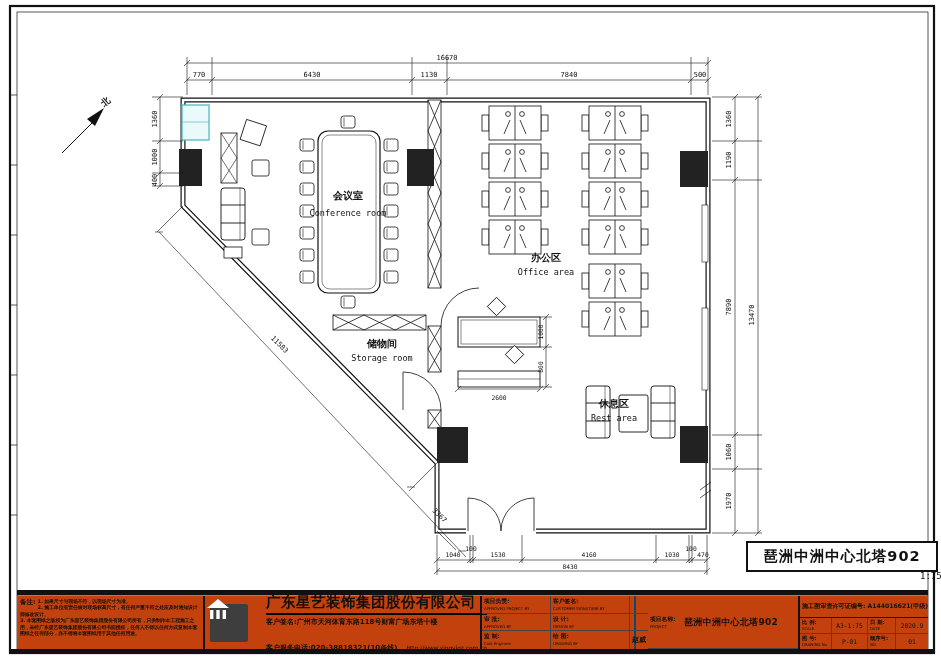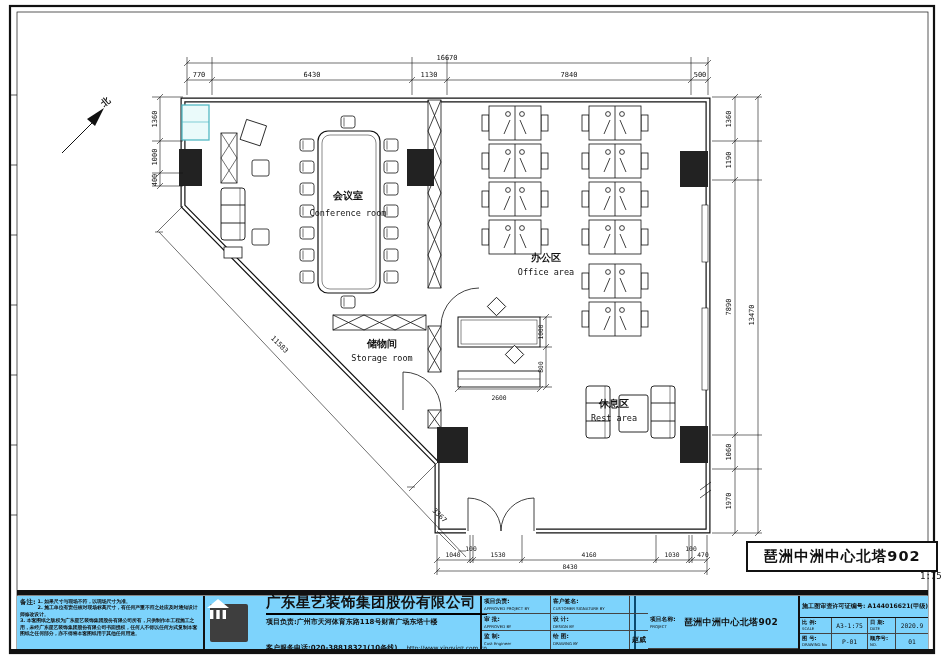--- a/index.html
+++ b/index.html
@@ -6,21 +6,21 @@
   .sheet{position:relative;width:941px;height:659px;background:#fff;overflow:hidden;
          font-family:"DejaVu Sans",sans-serif;color:#111;}
   .sheet svg{position:absolute;left:0;top:0;}
   svg text{fill:#111;}
   .dt{font-family:"DejaVu Sans Mono",monospace;font-size:7px;text-anchor:middle;}
   .dts{font-family:"DejaVu Sans Mono",monospace;font-size:6.3px;text-anchor:middle;}
   .rz{font-size:10px;font-weight:bold;text-anchor:middle;font-family:"DejaVu Sans",sans-serif;}
   .re{font-family:"DejaVu Sans Mono",monospace;font-size:8.5px;text-anchor:middle;}
   .nz{font-size:9px;font-weight:bold;}
   
-  .tb{position:absolute;left:17px;top:596px;width:911px;height:53px;background:#7dd3fc;box-sizing:border-box;}
+  .tb{position:absolute;left:17px;top:596px;width:911px;height:53px;background:#c2410c;box-sizing:border-box;}
   .tb *{box-sizing:border-box;}
   .sec{position:absolute;top:0;height:100%;}
   .sec-notes{left:0;width:188px;border-right:2px solid #111;padding:2px 4px 1px 3px;}
   .notes-head{font-size:6.5px;font-weight:bold;float:left;margin-right:2px;}
   .note{font-size:4.9px;line-height:1.3;font-weight:bold;letter-spacing:-0.1px;}
   .sec-company{left:188px;width:277px;border-right:2px solid #111;display:flex;align-items:center;gap:18px;padding:3px 5px;}
   .logo{width:38px;height:38px;background:#3e3e3e;border-radius:2px;display:flex;align-items:center;justify-content:center;flex:none;}
   .cname{font-size:14.5px;font-weight:bold;letter-spacing:0.5px;border-bottom:2.2px solid #000;padding-bottom:1px;white-space:nowrap;}
   .caddr{font-size:7px;font-weight:bold;margin-top:2px;white-space:nowrap;}
   .cline{display:flex;gap:9px;align-items:baseline;margin-top:16px;}
@@ -294,21 +294,21 @@
     <div class="logo">
       <svg width="26" height="26" viewBox="0 0 26 26">
         <path d="M2 12 L13 3 L24 12 Z" fill="#fff"></path>
         <rect x="5" y="14" width="3.4" height="9" fill="#fff"></rect>
         <rect x="11.3" y="14" width="3.4" height="9" fill="#fff"></rect>
         <rect x="17.6" y="14" width="3.4" height="9" fill="#fff"></rect>
       </svg>
     </div>
     <div class="cinfo">
       <div class="cname">广东星艺装饰集团股份有限公司</div>
-      <div class="caddr">项目负责:广州市天河体育东路118号财富广场东塔十楼</div>
+      <div class="caddr">客户签名:广州市天河体育东路118号财富广场东塔十楼</div>
       <div class="cline">
         <span class="cphone">客户服务电话:020-38818321(10条线)</span>
         <span class="curl">http://www.xingyigz.com.cn</span>
       </div>
     </div>
   </div>
 
   <div class="sec sec-people">
     <div class="pcell">
       <div class="zh">项目负责:</div>

